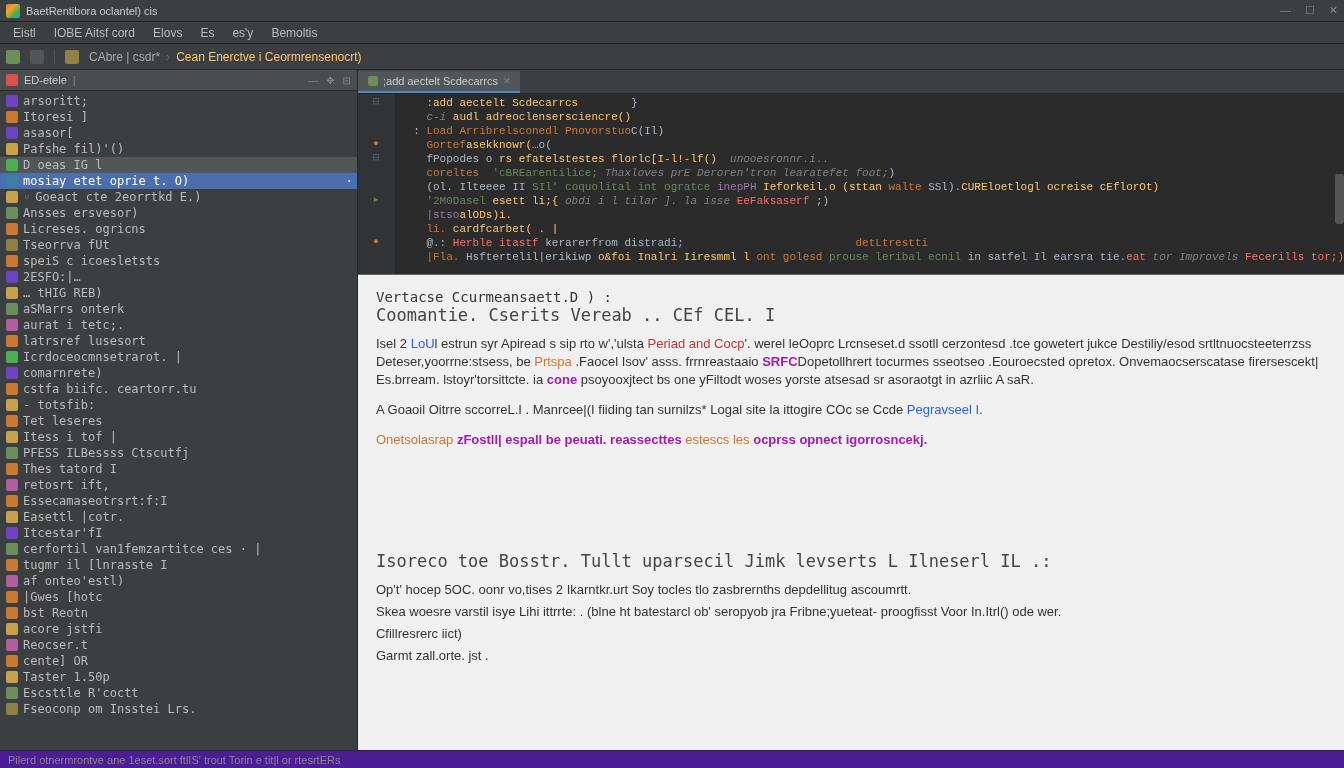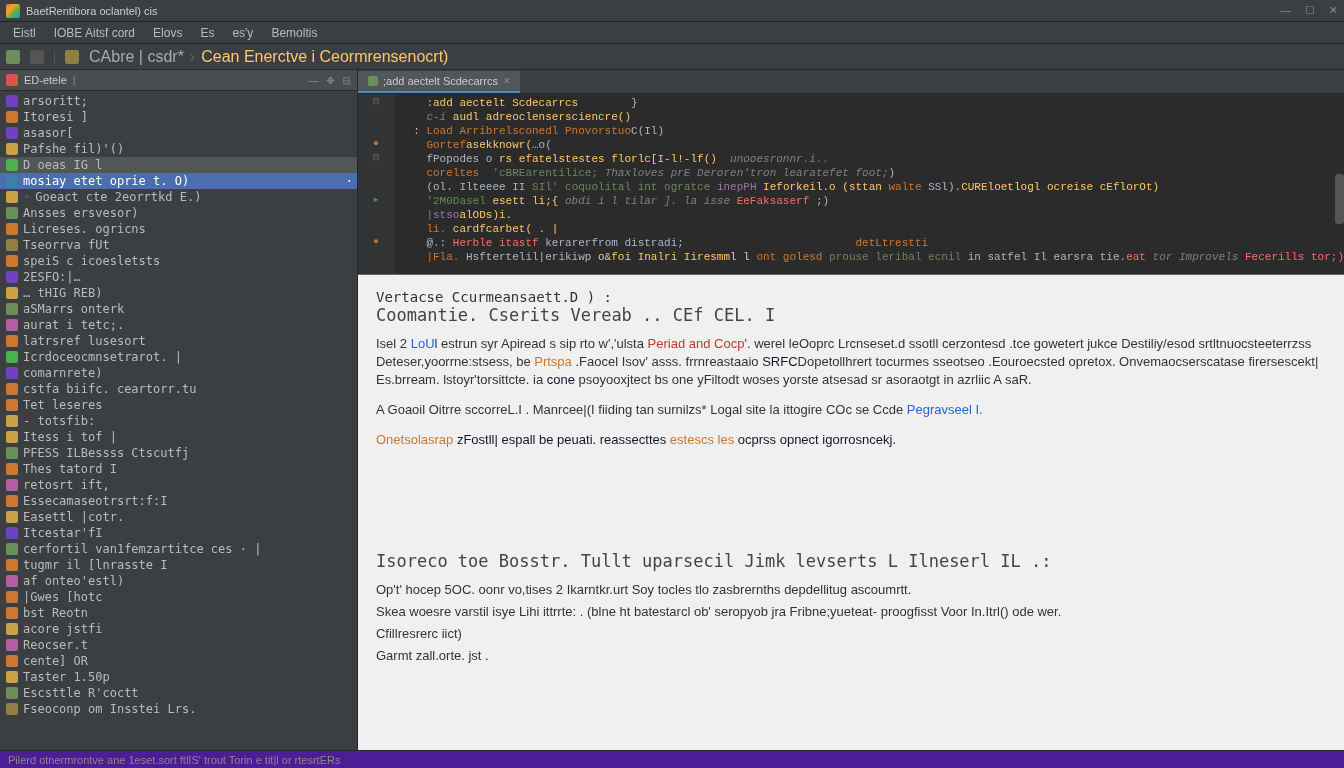--- a/index.html
+++ b/index.html
@@ -38,21 +38,21 @@
 .toolbar {
   height: 26px;
   background: #3c3f41;
   display: flex;
   align-items: center;
   padding: 0 6px;
   gap: 10px;
   border-bottom: 1px solid #282828;
 }
 .tool-icon { width: 14px; height: 14px; display: inline-block; }
-.breadcrumb { color: #aaa; font-size: 16px; display: flex; gap: 6px; align-items: flex-end; }
+.breadcrumb { color: #aaa; font-size: 12px; display: flex; gap: 6px; align-items: flex-end; }
 .crumb-sep { color: #666; }
 .crumb-folder { color: #aaa; }
 .crumb-func { color: #ffc66d; }
 .main { display: flex; height: calc(768px - 22px - 22px - 26px - 18px); }
 .sidebar {
   width: 378px;
   background: #3c3f41;
   border-right: 1px solid #282828;
   display: flex;
   flex-direction: column;
@@ -160,21 +160,21 @@
   flex: 1;
   background: #f0f0f0;
   color: #333;
   padding: 14px 18px;
   overflow-y: auto;
   border-top: 1px solid #666;
 }
 .doc-h1 { font-size: 14px; font-family: Consolas, monospace; color: #333; }
 .doc-h2 { font-size: 17px; font-family: Consolas, monospace; color: #444; margin-bottom: 10px; }
 .doc-p { font-size: 13px; line-height: 18px; color: #333; margin-bottom: 12px; }
-.doc-p .gr { color: #0f172a; }
+.doc-p .gr { color: #a21caf; font-weight: bold; }
 .doc-p .rd { color: #c0392b; }
 .doc-p .bl { color: #2962d9; }
 .doc-p .or { color: #cb7832; }
 .doc-line { font-size: 13px; line-height: 18px; margin-bottom: 4px; }
 .status-bar {
   height: 18px;
   background: #4c1d95;
   border-top: 1px solid #282828;
   display: flex;
   align-items: center;
@@ -316,26 +316,26 @@
         </div>
         <div class="tree-item">
           <span class="ticon ic-var"></span>
           <span>comarnrete)</span>
         </div>
         <div class="tree-item">
           <span class="ticon ic-field"></span>
           <span>cstfa biifc. ceartorr.tu</span>
         </div>
         <div class="tree-item">
+          <span class="ticon ic-func"></span>
+          <span>- totsfib:</span>
+        </div>
+        <div class="tree-item">
           <span class="ticon ic-field"></span>
           <span>Tet leseres</span>
-        </div>
-        <div class="tree-item">
-          <span class="ticon ic-func"></span>
-          <span>- totsfib:</span>
         </div>
         <div class="tree-item">
           <span class="ticon ic-func"></span>
           <span>Itess i tof  |</span>
         </div>
         <div class="tree-item">
           <span class="ticon ic-mod"></span>
           <span>PFESS ILBessss Ctscutfj</span>
         </div>
         <div class="tree-item">

